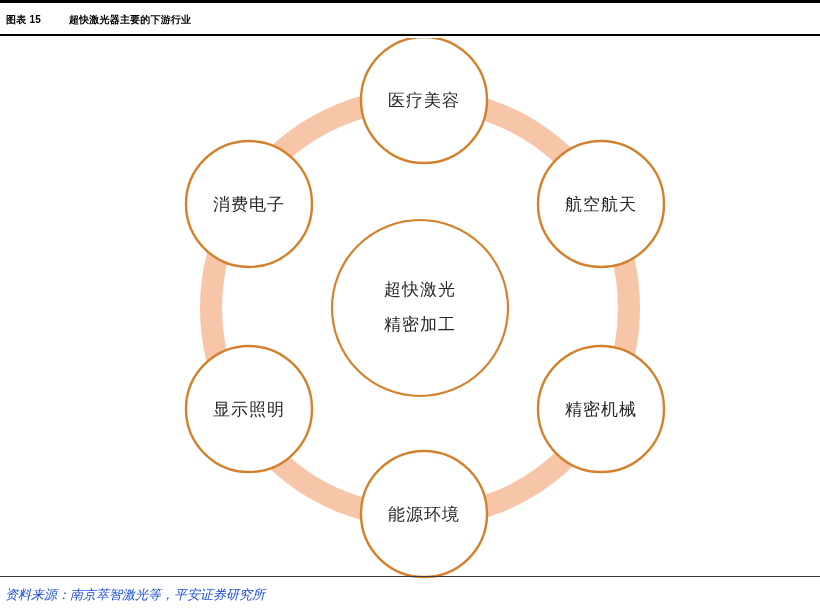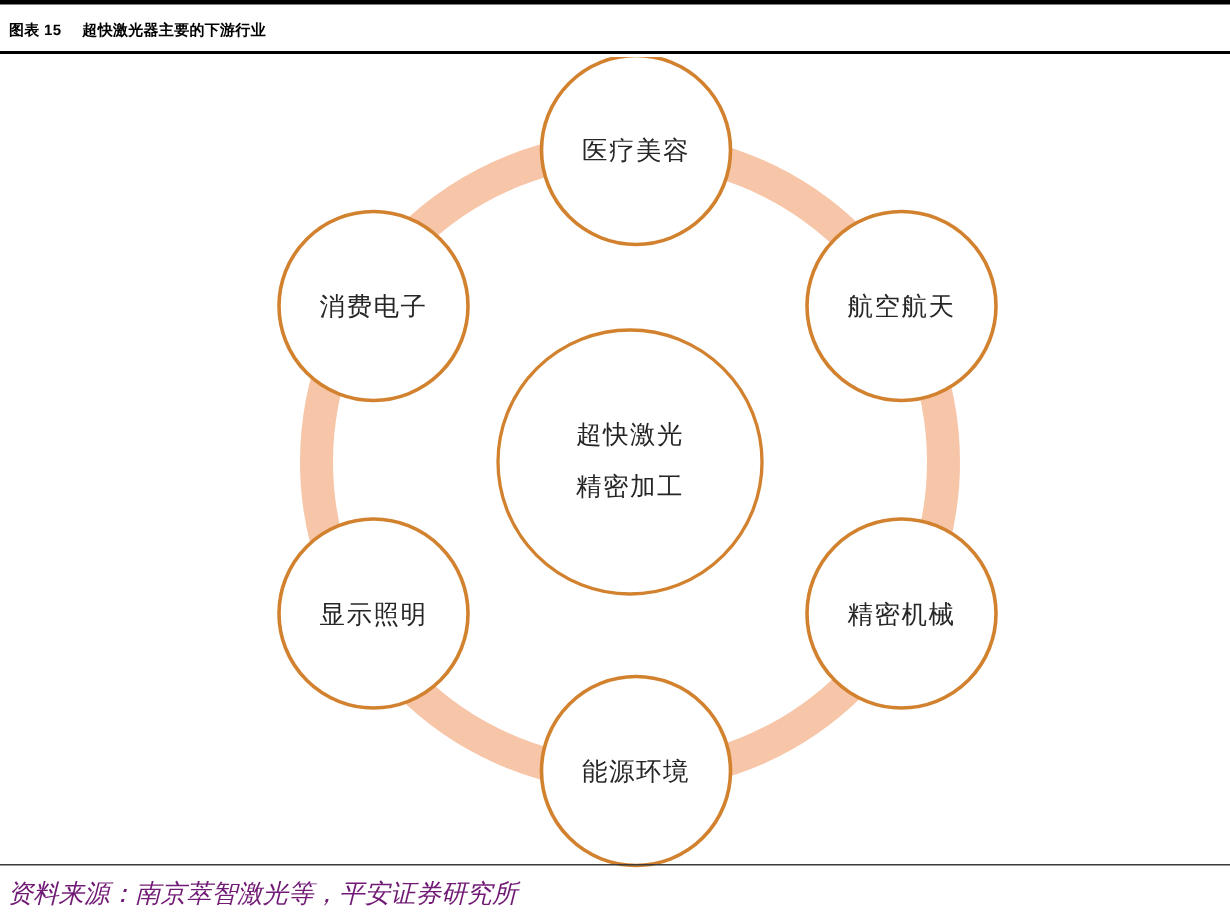--- a/index.html
+++ b/index.html
@@ -80,36 +80,36 @@
     bottom: 0;
     width: 820px;
     height: 37px;
     box-sizing: border-box;
     border-top: 1.5px solid #3a3a3a;
     display: flex;
     align-items: center;
     padding-left: 5px;
   }
   .footer-text {
-    font-size: 17px;
+    font-size: 13px;
     font-style: italic;
-    color: #701a75;
+    color: #1d4ed8;
     white-space: nowrap;
     text-align: right;
   }
 </style>
 </head>
 <body>
 
 <div class="figure">
 
   <div class="title-bar">
     <span class="title-text">图表 15</span>
     <span class="title-text title-index" style="width:0"></span>
-    <span class="title-text" style="margin-left:0">超快激光器主要的下游行业</span>
+    <span class="title-text" style="margin-left:14px">超快激光器主要的下游行业</span>
   </div>
 
   <div class="canvas">
     <svg width="820" height="541" viewBox="0 0 820 541" xmlns="http://www.w3.org/2000/svg">
 
       <circle cx="420" cy="270" r="209" fill="none" stroke="#F7C5A7" stroke-width="22"></circle>
 
       <g>
         <circle cx="420" cy="270" r="88" fill="#FFFFFF" stroke="#D2822E" stroke-width="2.2"></circle>
         <text class="center-label" x="420" y="257" text-anchor="middle">超快激光</text>

